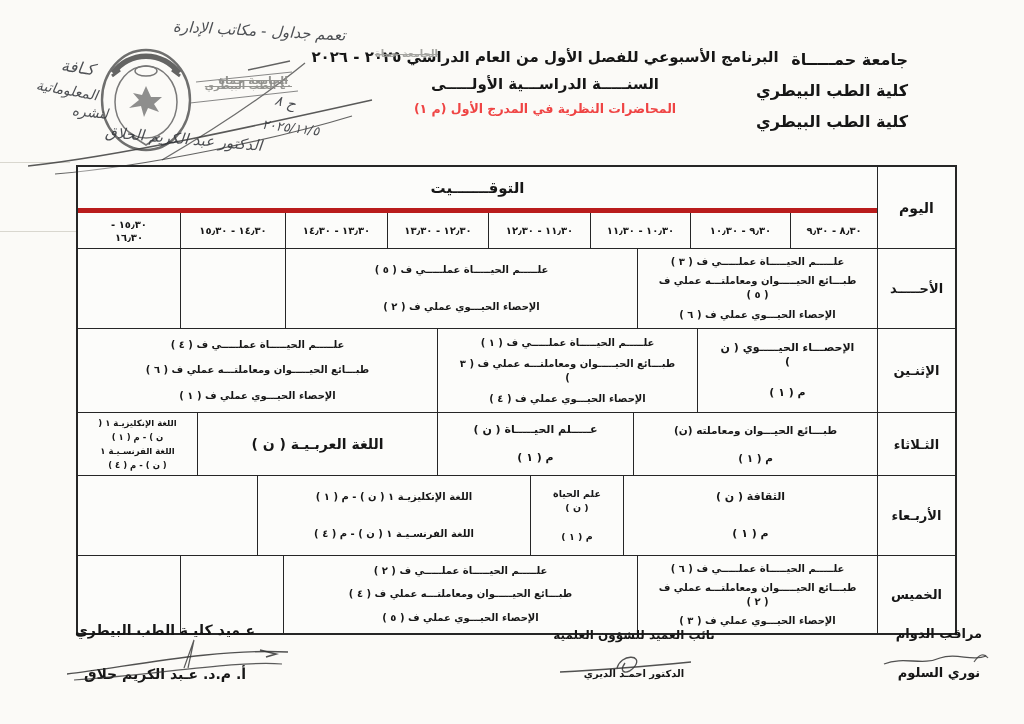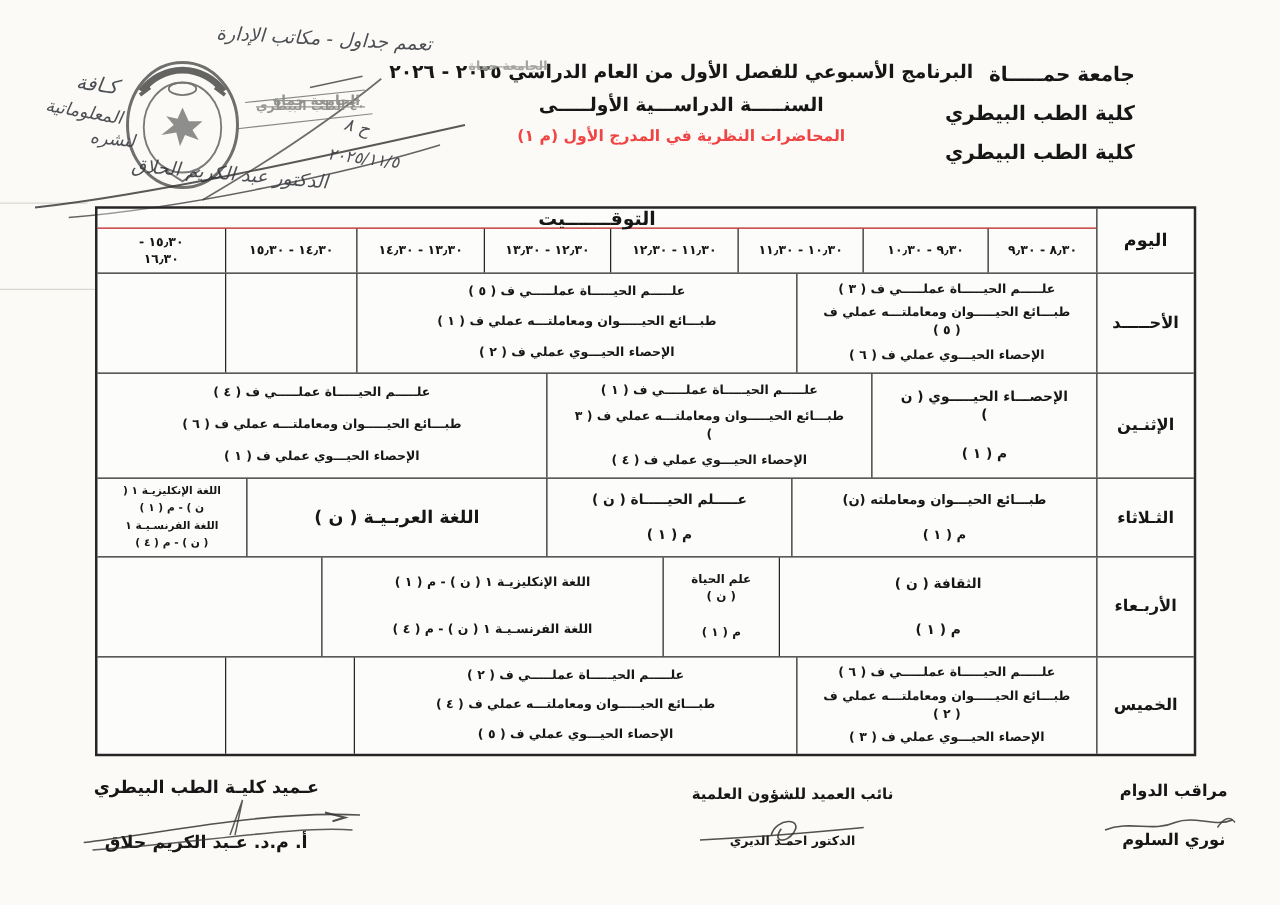--- a/index.html
+++ b/index.html
@@ -23,21 +23,21 @@
   .overprint { position:absolute; color:#8b8b87; font-weight:bold; white-space:nowrap; text-decoration:line-through; opacity:.9; }
   .strokes { position:absolute; left:0; top:8px; pointer-events:none; }
   .stamp { position:absolute; left:98px; top:46px; opacity:.8; }
   .scanline { position:absolute; height:1px; background:#d9d7cf; }
 
   
   .tbl { position:absolute; top:165px; right:67px; width:881px; border:2px solid #262626; background:rgba(255,255,255,.35); }
   .thead { display:flex; }
   .day-hd { width:78px; border-left:1px solid #262626; display:flex; align-items:center; justify-content:center; font-weight:bold; font-size:14px; }
   .time-area { flex:1; min-width:0; }
-  .tw-row { height:16px; border-bottom:1px solid #b91c1c; display:flex; align-items:center; justify-content:center; font-weight:bold; font-size:15px; }
+  .tw-row { height:46px; border-bottom:5px solid #b91c1c; display:flex; align-items:center; justify-content:center; font-weight:bold; font-size:15px; }
   .slots { display:flex; height:35px; }
   .slot { border-left:1px solid #262626; display:flex; align-items:center; justify-content:center; font-weight:bold; font-size:10px; text-align:center; white-space:pre-line; flex-shrink:1; line-height:13px; }
   .slot:last-child { border-left:none; }
   .trow { display:flex; border-top:1px solid #262626; }
   .day-cell { width:78px; border-left:1px solid #262626; display:flex; align-items:center; justify-content:center; font-weight:bold; font-size:13px; flex-shrink:0; }
   .cell { border-left:1px solid #262626; display:flex; flex-direction:column; justify-content:space-around; align-items:center; padding:3px 20px; flex-shrink:1; min-width:0; }
   .cell:last-child { border-left:none; }
   .crs { font-weight:bold; font-size:10px; text-align:center; line-height:14px; }
 
   
@@ -123,21 +123,20 @@
 
     <div class="trow" style="height:80px">
       <div class="day-cell">الأحـــــد</div>
       <div class="cell" style="width:240px">
         <div class="crs">علـــــم الحيـــــاة عملـــــي ف ( ٣ )</div>
         <div class="crs">طبـــائع الحيـــــوان ومعاملتـــه عملي ف ( ٥ )</div>
         <div class="crs">الإحصاء الحيـــوي عملي ف ( ٦ )</div>
       </div>
       <div class="cell" style="width:352px">
         <div class="crs">علـــــم الحيـــــاة عملـــــي ف ( ٥ )</div>
-        <div class="crs">طبـــائع الحيـــــوان ومعاملتـــه عملي ف ( ١ )</div>
         <div class="crs">الإحصاء الحيـــوي عملي ف ( ٢ )</div>
       </div>
       <div class="cell" style="width:105px"></div>
       <div class="cell" style="width:102px"></div>
     </div>
 
     <div class="trow" style="height:84px">
       <div class="day-cell">الإثنـين</div>
       <div class="cell" style="width:180px">
         <div class="crs" style="font-size:11px">الإحصـــاء الحيـــــوي ( ن )</div>

